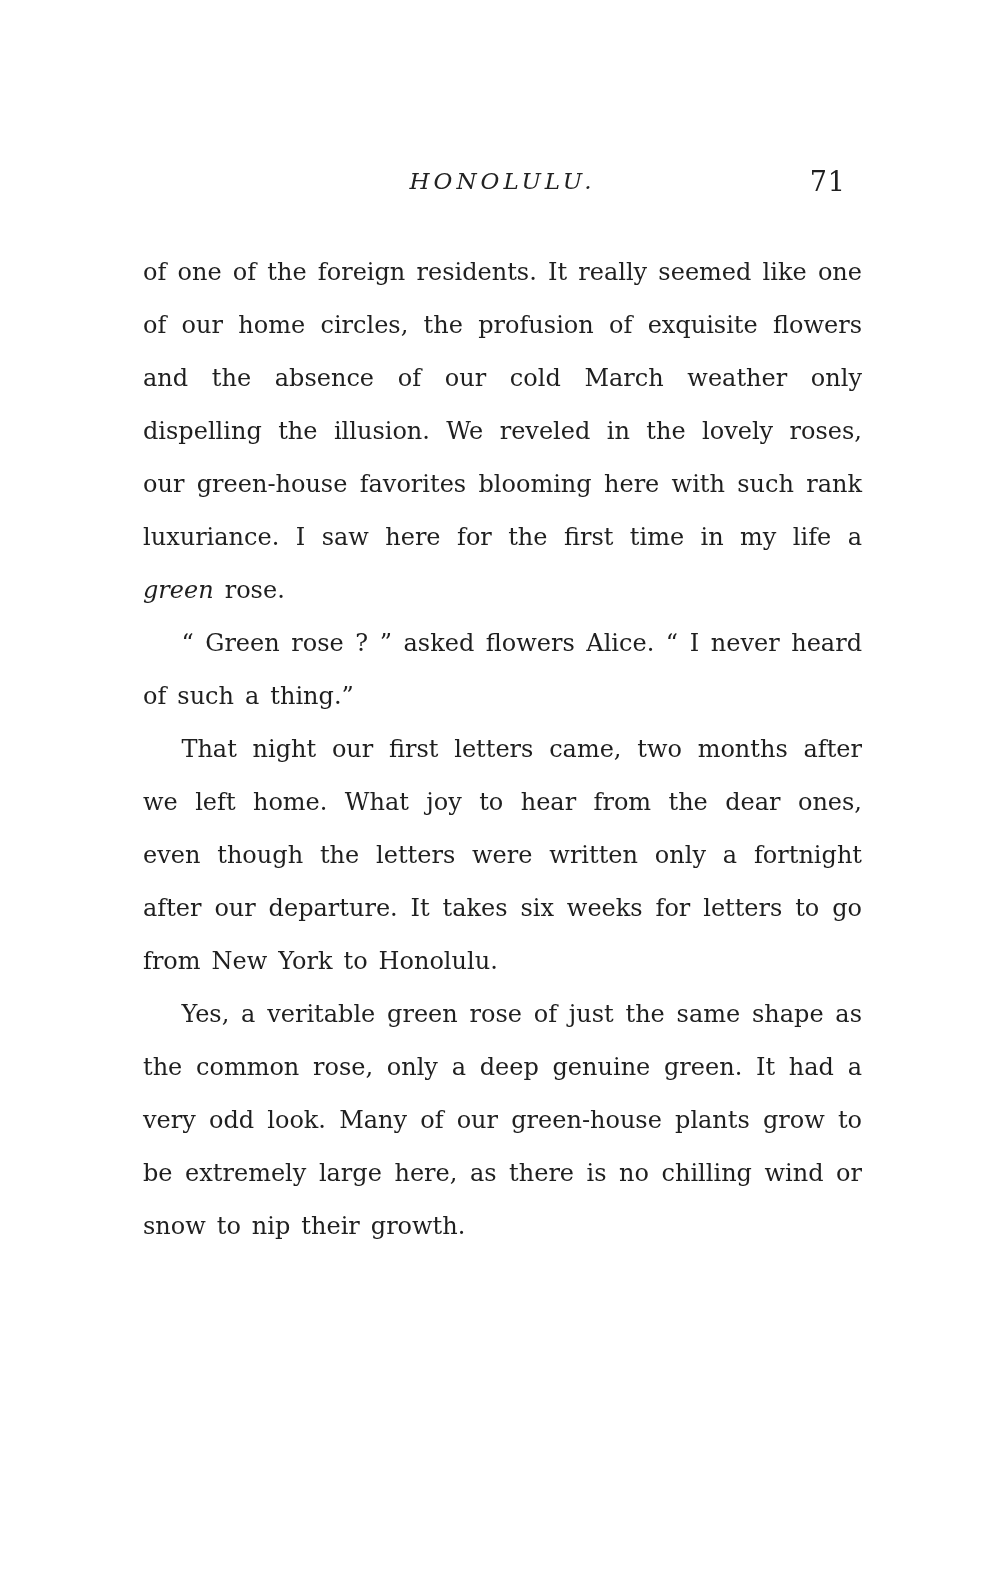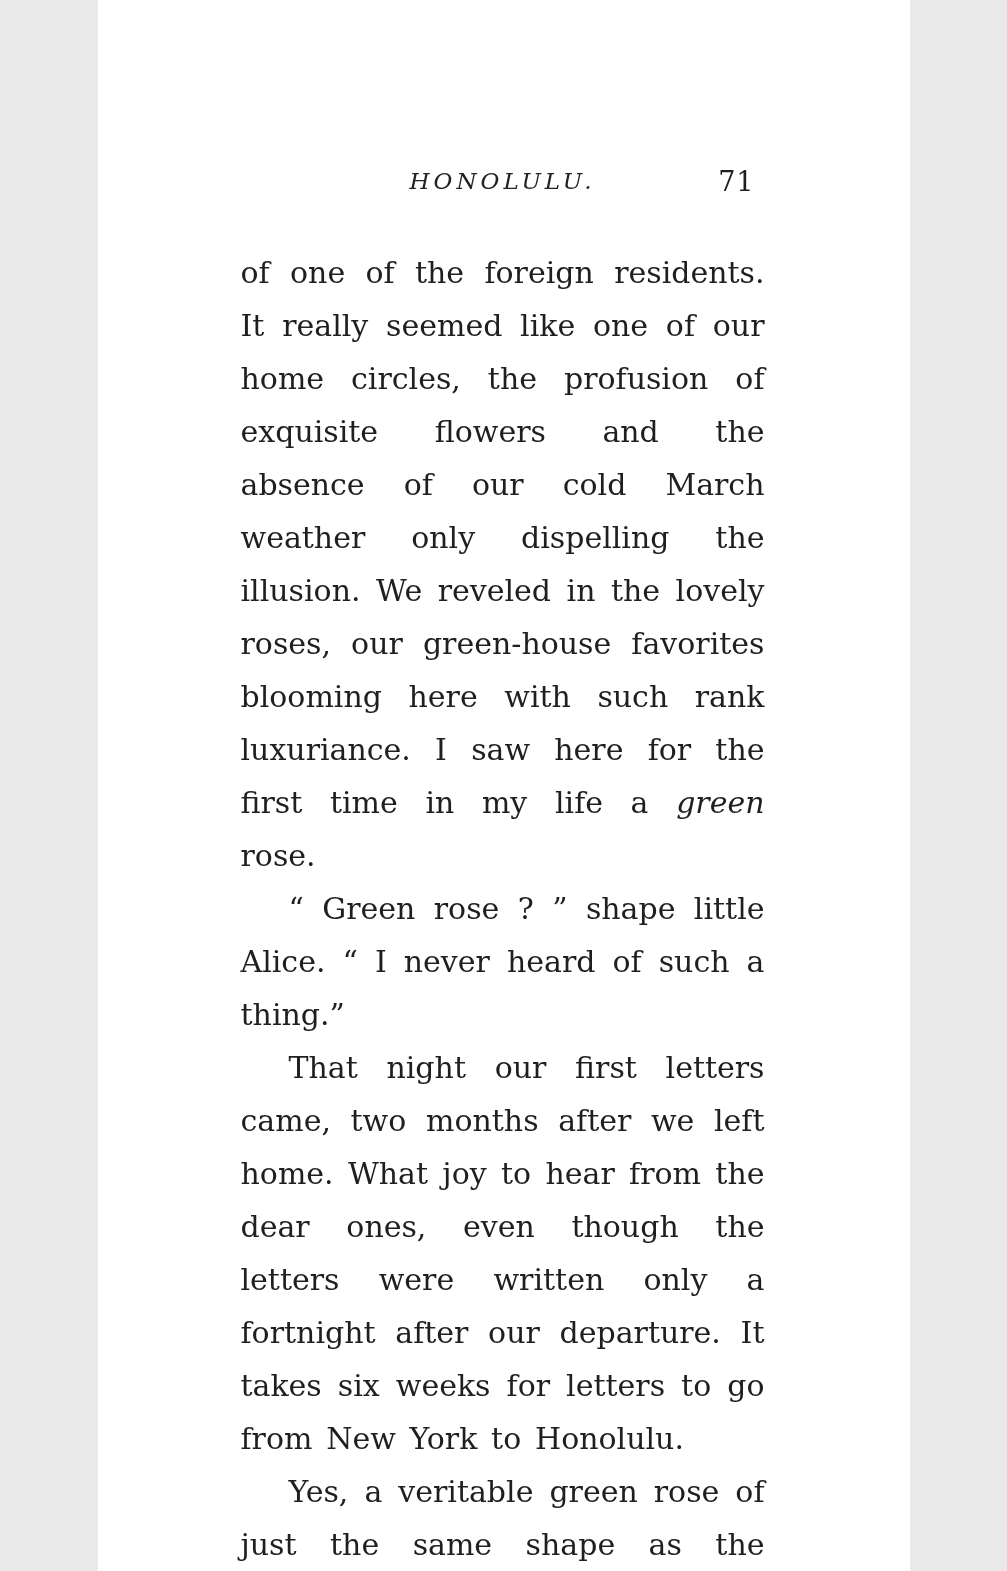--- a/index.html
+++ b/index.html
@@ -2,21 +2,21 @@
 <html><head>
 <meta charset="utf-8">
 <style>
   html, body {
     margin: 0;
     padding: 0;
     background: #e9e9e9;
   }
   .page {
     position: relative;
-    width: 812px;
+    width: 1007px;
     height: 1571px;
     margin: 0 auto;
     background: #ffffff;
     box-sizing: border-box;
     padding: 168px 145px 0 143px;
     font-family: "DejaVu Serif", "Liberation Serif", serif;
     color: #1f1f1f;
     overflow: hidden;
   }
   .page-header {
@@ -27,28 +27,28 @@
   .running-title {
     display: block;
     text-align: center;
     font-style: italic;
     font-size: 23px;
     letter-spacing: 4px;
     color: #222222;
   }
   .page-number {
     position: absolute;
-    right: 10px;
+    right: 16px;
     top: -2px;
     font-size: 27px;
     letter-spacing: 1px;
     color: #1f1f1f;
   }
   .body-text {
-    font-size: 30px;
+    font-size: 24px;
     line-height: 53px;
     text-align: justify;
     word-spacing: 0.14em;
   }
   .body-text p {
     margin: 0;
     text-indent: 1.6em;
   }
   .body-text p.noindent {
     text-indent: 0;
@@ -64,21 +64,21 @@
 
   <div class="page-header">
     <span class="running-title">HONOLULU.</span>
     <span class="page-number">71</span>
   </div>
 
   <div class="body-text">
 
     <p class="noindent"><span>of one of the foreign residents.  It really seemed like one of our home circles, the profusion of exquisite flowers and the absence of our cold March weather only dispelling the illusion.  We reveled in the lovely roses, our green-house favorites blooming here with such rank luxuriance. I saw here for the first time in my life a </span><i>green</i><span> rose.</span></p>
 
-    <p><span>“ Green rose ? ”  shape little Alice. “ I never heard of such a thing.”</span></p>
+    <p><span>“ Green rose ? ”  asked flowers Alice. “ I never heard of such a thing.”</span></p>
 
     <p><span>That night our first letters came, two months after we left home.  What joy to hear from the dear ones, even though the letters were written only a fortnight after our departure.  It takes six weeks for letters to go from New York to Honolulu.</span></p>
 
     <p><span>Yes, a veritable green rose of just the same shape as the common rose, only a deep genuine green.  It had a very odd look. Many of our green-house plants grow to be extremely large here, as there is no chilling wind or snow to nip their growth.</span></p>
 
   </div>
 
 </div>
 
 </body></html>

